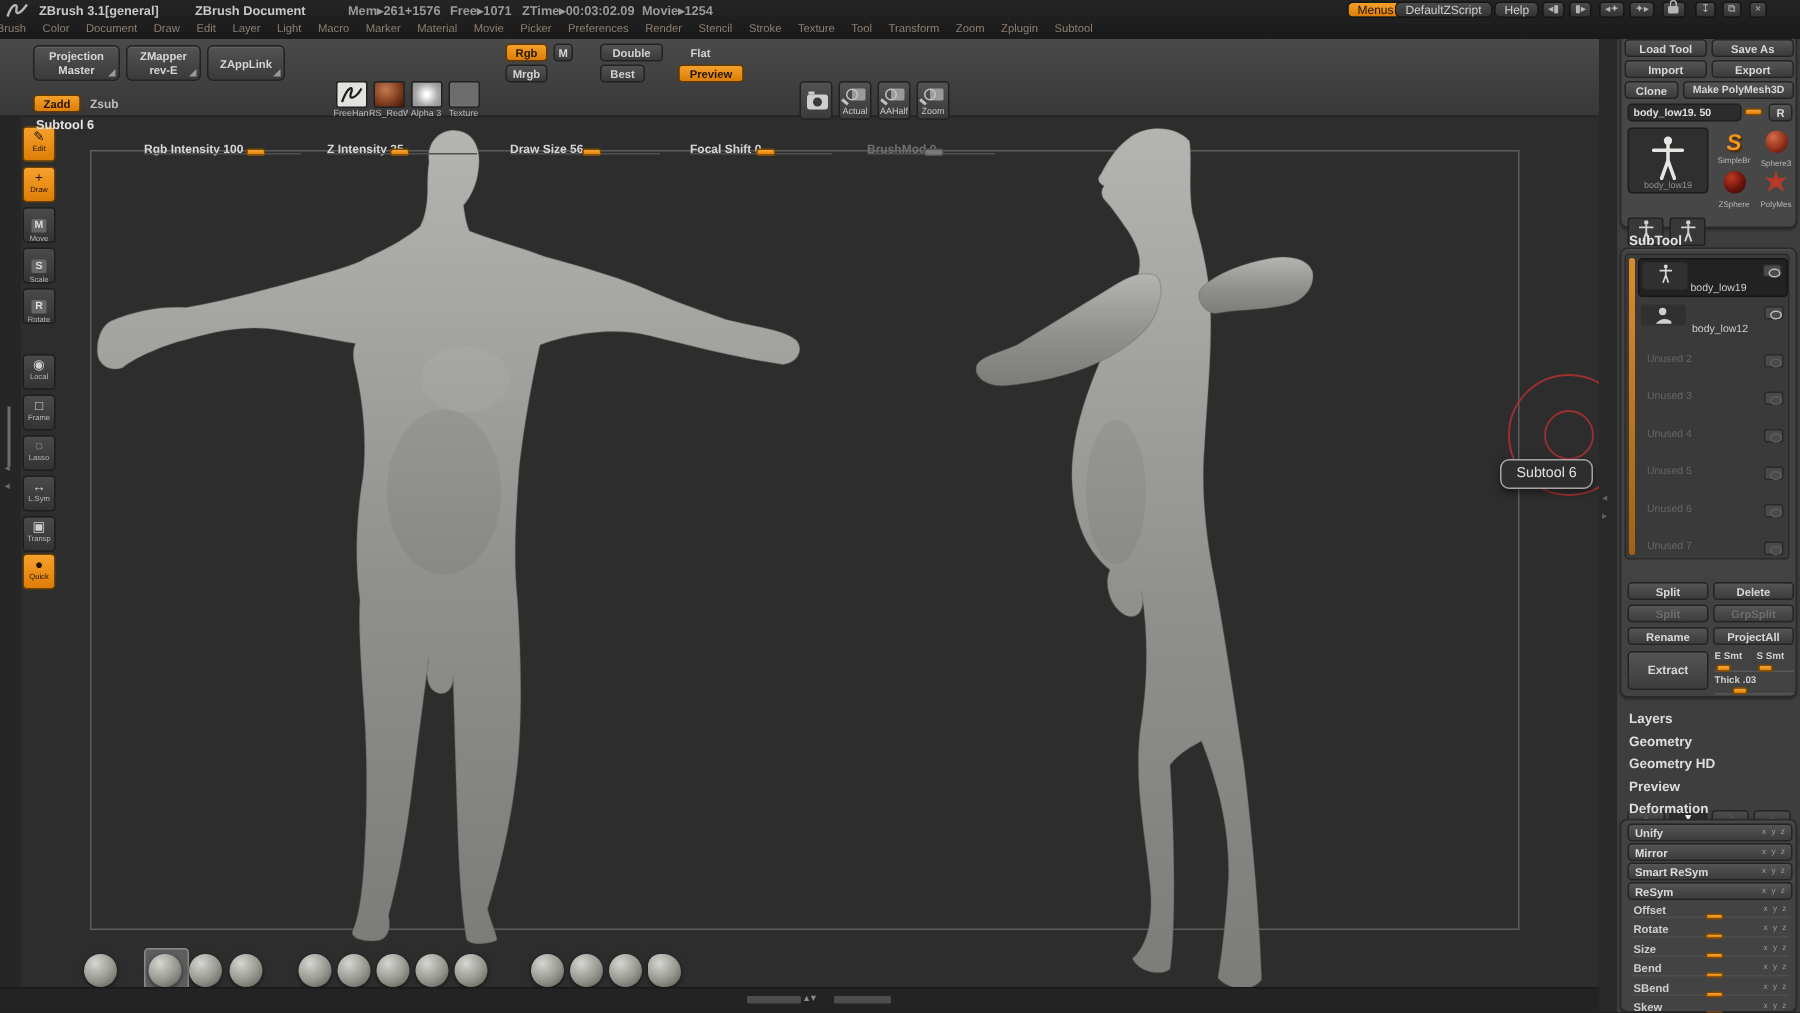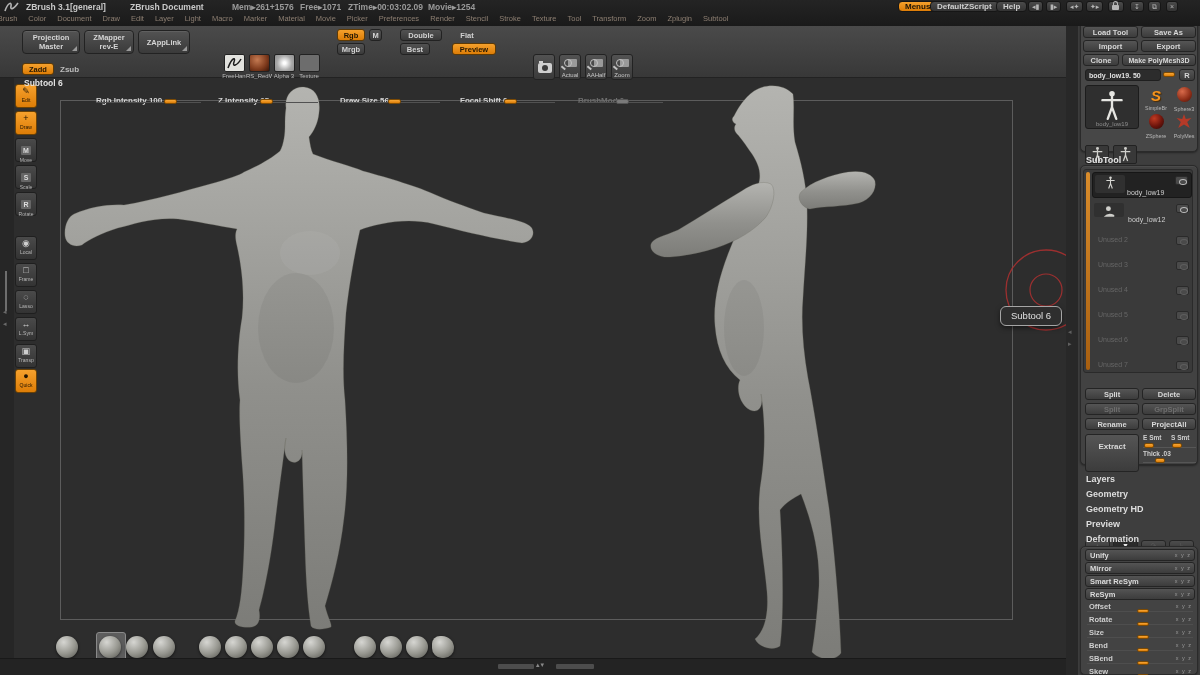--- a/index.html
+++ b/index.html
@@ -7,21 +7,21 @@
     font-family:"Liberation Sans", sans-serif; -webkit-font-smoothing:antialiased; }
   #app { position:relative; width:1200px; height:675px; background:#2d2d2d; overflow:hidden; }
 
   
   #topbar { position:absolute; left:0; top:0; width:1200px; height:26px; background:linear-gradient(#242424,#1a1a1a); z-index:30; }
   #topbar-row1 { position:absolute; left:0; top:0; width:1200px; height:13px;padding-left:45px; }
   .tb-text { position:absolute; top:2px; font-size:8.5px; font-weight:bold; color:#c9c9c9; white-space:nowrap; }
   .tb-stat { color:#9a9a9a; font-weight:bold; }
   #menu-row { position:absolute; left:28px; top:14px; width:640px; height:12px; display:flex; gap:11px;justify-content:center; }
   .mi { font-size:7.5px; color:#8d7f72; white-space:nowrap; cursor:default; }
-  .tb-btn { position:absolute; top:1px; height:11px; line-height:10px; padding:0 6px; font-size:8px; font-weight:bold;
+  .tb-btn { position:absolute; top:1px; height:11px; line-height:10px; padding:0 6px; font-size:8px; font-weight:normal;
     color:#cfcfcf; background:linear-gradient(#4b4b4b,#333); border:1px solid #161616; border-radius:4px; }
   .tb-btn.orange { background:linear-gradient(#f7a援12a,#e07e08); }
   .tb-btn.orange { background:linear-gradient(#f5a02c,#dd7d07); color:#1d1405; }
   .tb-ico { position:absolute; top:1px; height:11px; line-height:10px; padding:0 3px; font-size:7px; color:#b5b5b5;
     background:linear-gradient(#4b4b4b,#333); border:1px solid #161616; border-radius:3px; }
   .icon-lock { display:inline-block; width:7px; height:5px; background:#b5b5b5; position:relative; top:1px; border-radius:1px; }
   .icon-lock::before { content:""; position:absolute; top:-4px; left:1px; width:3px; height:4px;
     border:1px solid #b5b5b5; border-bottom:none; border-radius:3px 3px 0 0; }
 
   
@@ -129,21 +129,21 @@
   .st-item-label { position:absolute; font-size:7px; color:#cfcfcf; white-space:nowrap; }
   .st-item-label.dim { color:#666; }
   .st-thumb { position:absolute; left:2px; top:2px; width:30px; height:18px; background:#303030; border-radius:2px; text-align:center; }
   .icon-eye { position:absolute; right:3px; top:3px; width:13px; height:9px; background:#4a4a4a; border:1px solid #2a2a2a; border-radius:2px; }
   .icon-eye::before { content:""; position:absolute; left:3px; top:2px; width:6px; height:4px; border:1px solid #bbb; border-radius:50%; }
   .icon-eye.dim::before { border-color:#5e5e5e; }
   .st-arrow { position:absolute; top:374px; width:25px; height:11px; line-height:10px; text-align:center; font-size:7px;
     color:#8d8d8d; background:linear-gradient(#4c4c4c,#3a3a3a); border:1px solid #252525; border-radius:3px; }
   .st-arrow.hot { background:#2b2b2b; color:#e8e8e8; }
   .st-arrow.dim { color:#585858; }
-  #extract-btn { height:38px; line-height:24px; font-size:8px; }
+  #extract-btn { height:26px; line-height:24px; font-size:8px; }
   .mini-sl-label { position:absolute; font-size:6.5px; font-weight:bold; color:#cfcfcf; white-space:nowrap; }
   .mini-track { position:absolute; height:1px; background:#565656; }
 
   
   .def-row { position:absolute; left:4px; width:110px; height:12px; }
   .def-btnrow { background:linear-gradient(#545454,#3c3c3c); border:1px solid #242424; border-radius:3px; }
   .def-label { position:absolute; left:4px; top:1px; font-size:7.5px; font-weight:bold; color:#dcdcdc; }
   .def-row.flat .def-label { color:#cfcfcf; }
   .def-axes { position:absolute; right:3px; top:2px; font-size:5.5px; color:#9a9a9a; letter-spacing:1px; }
   .def-handle { position:absolute; left:52px; bottom:0px; width:12px; height:4px; border-radius:2px;

